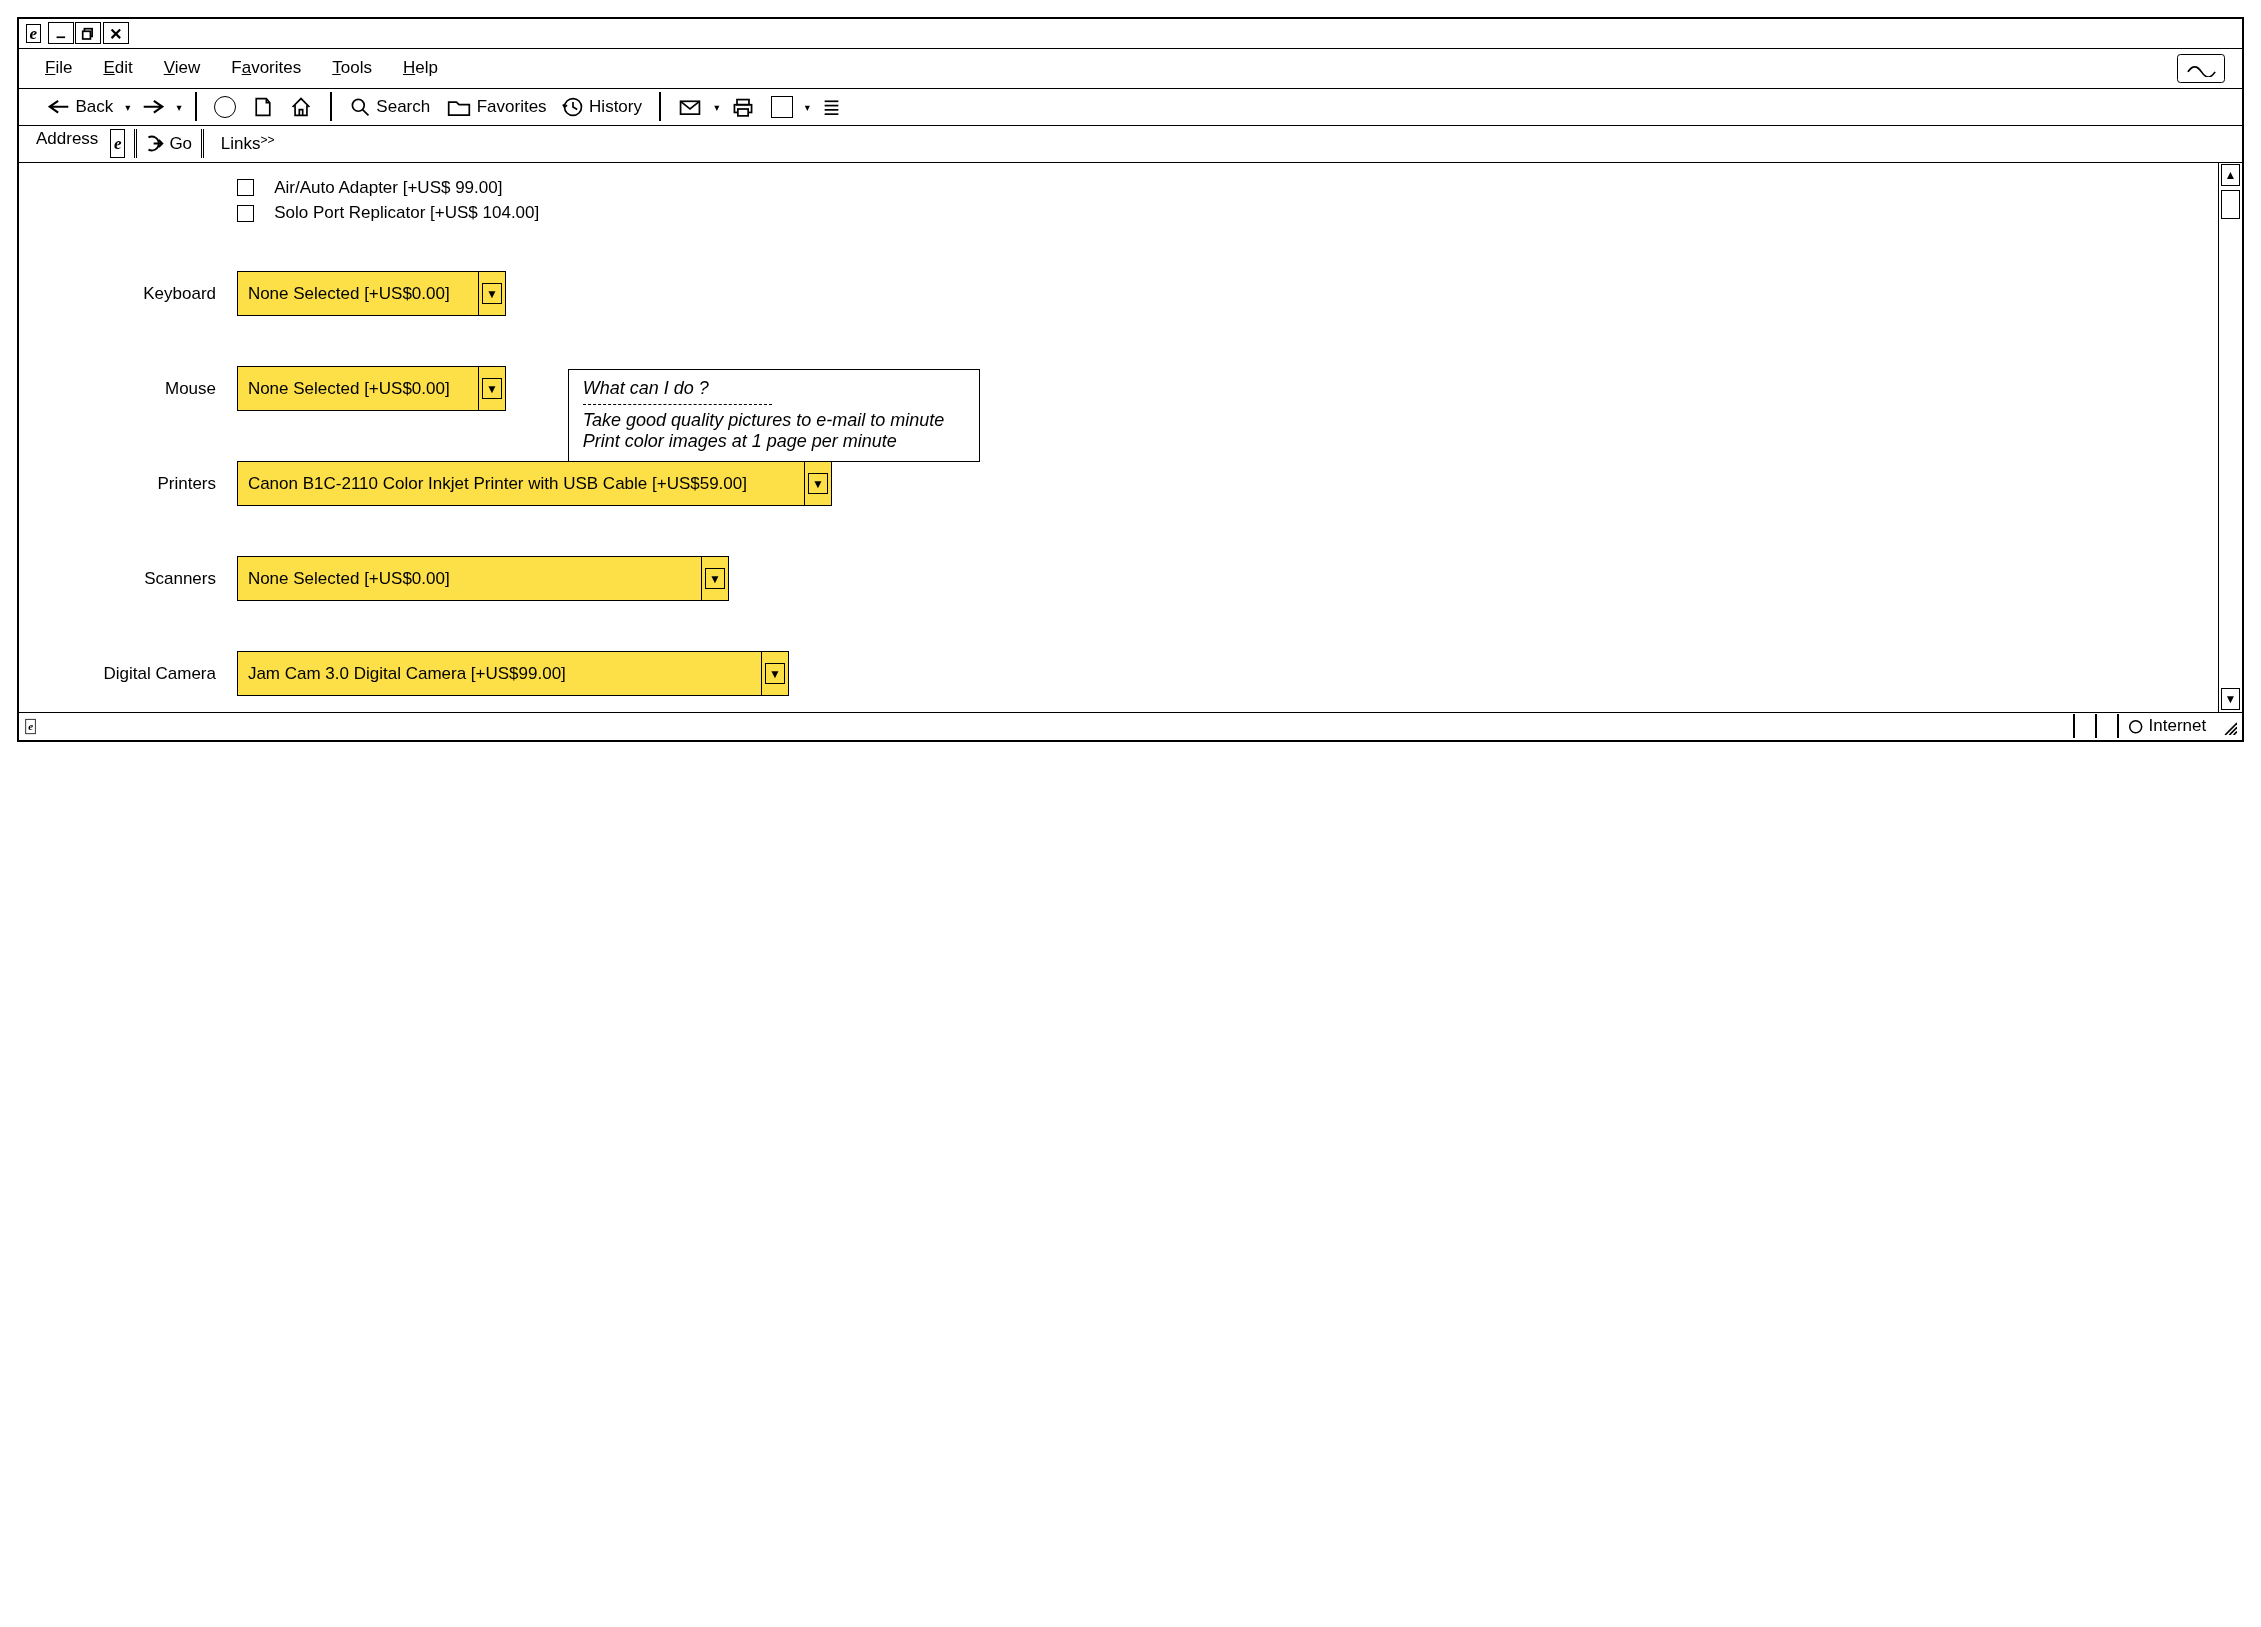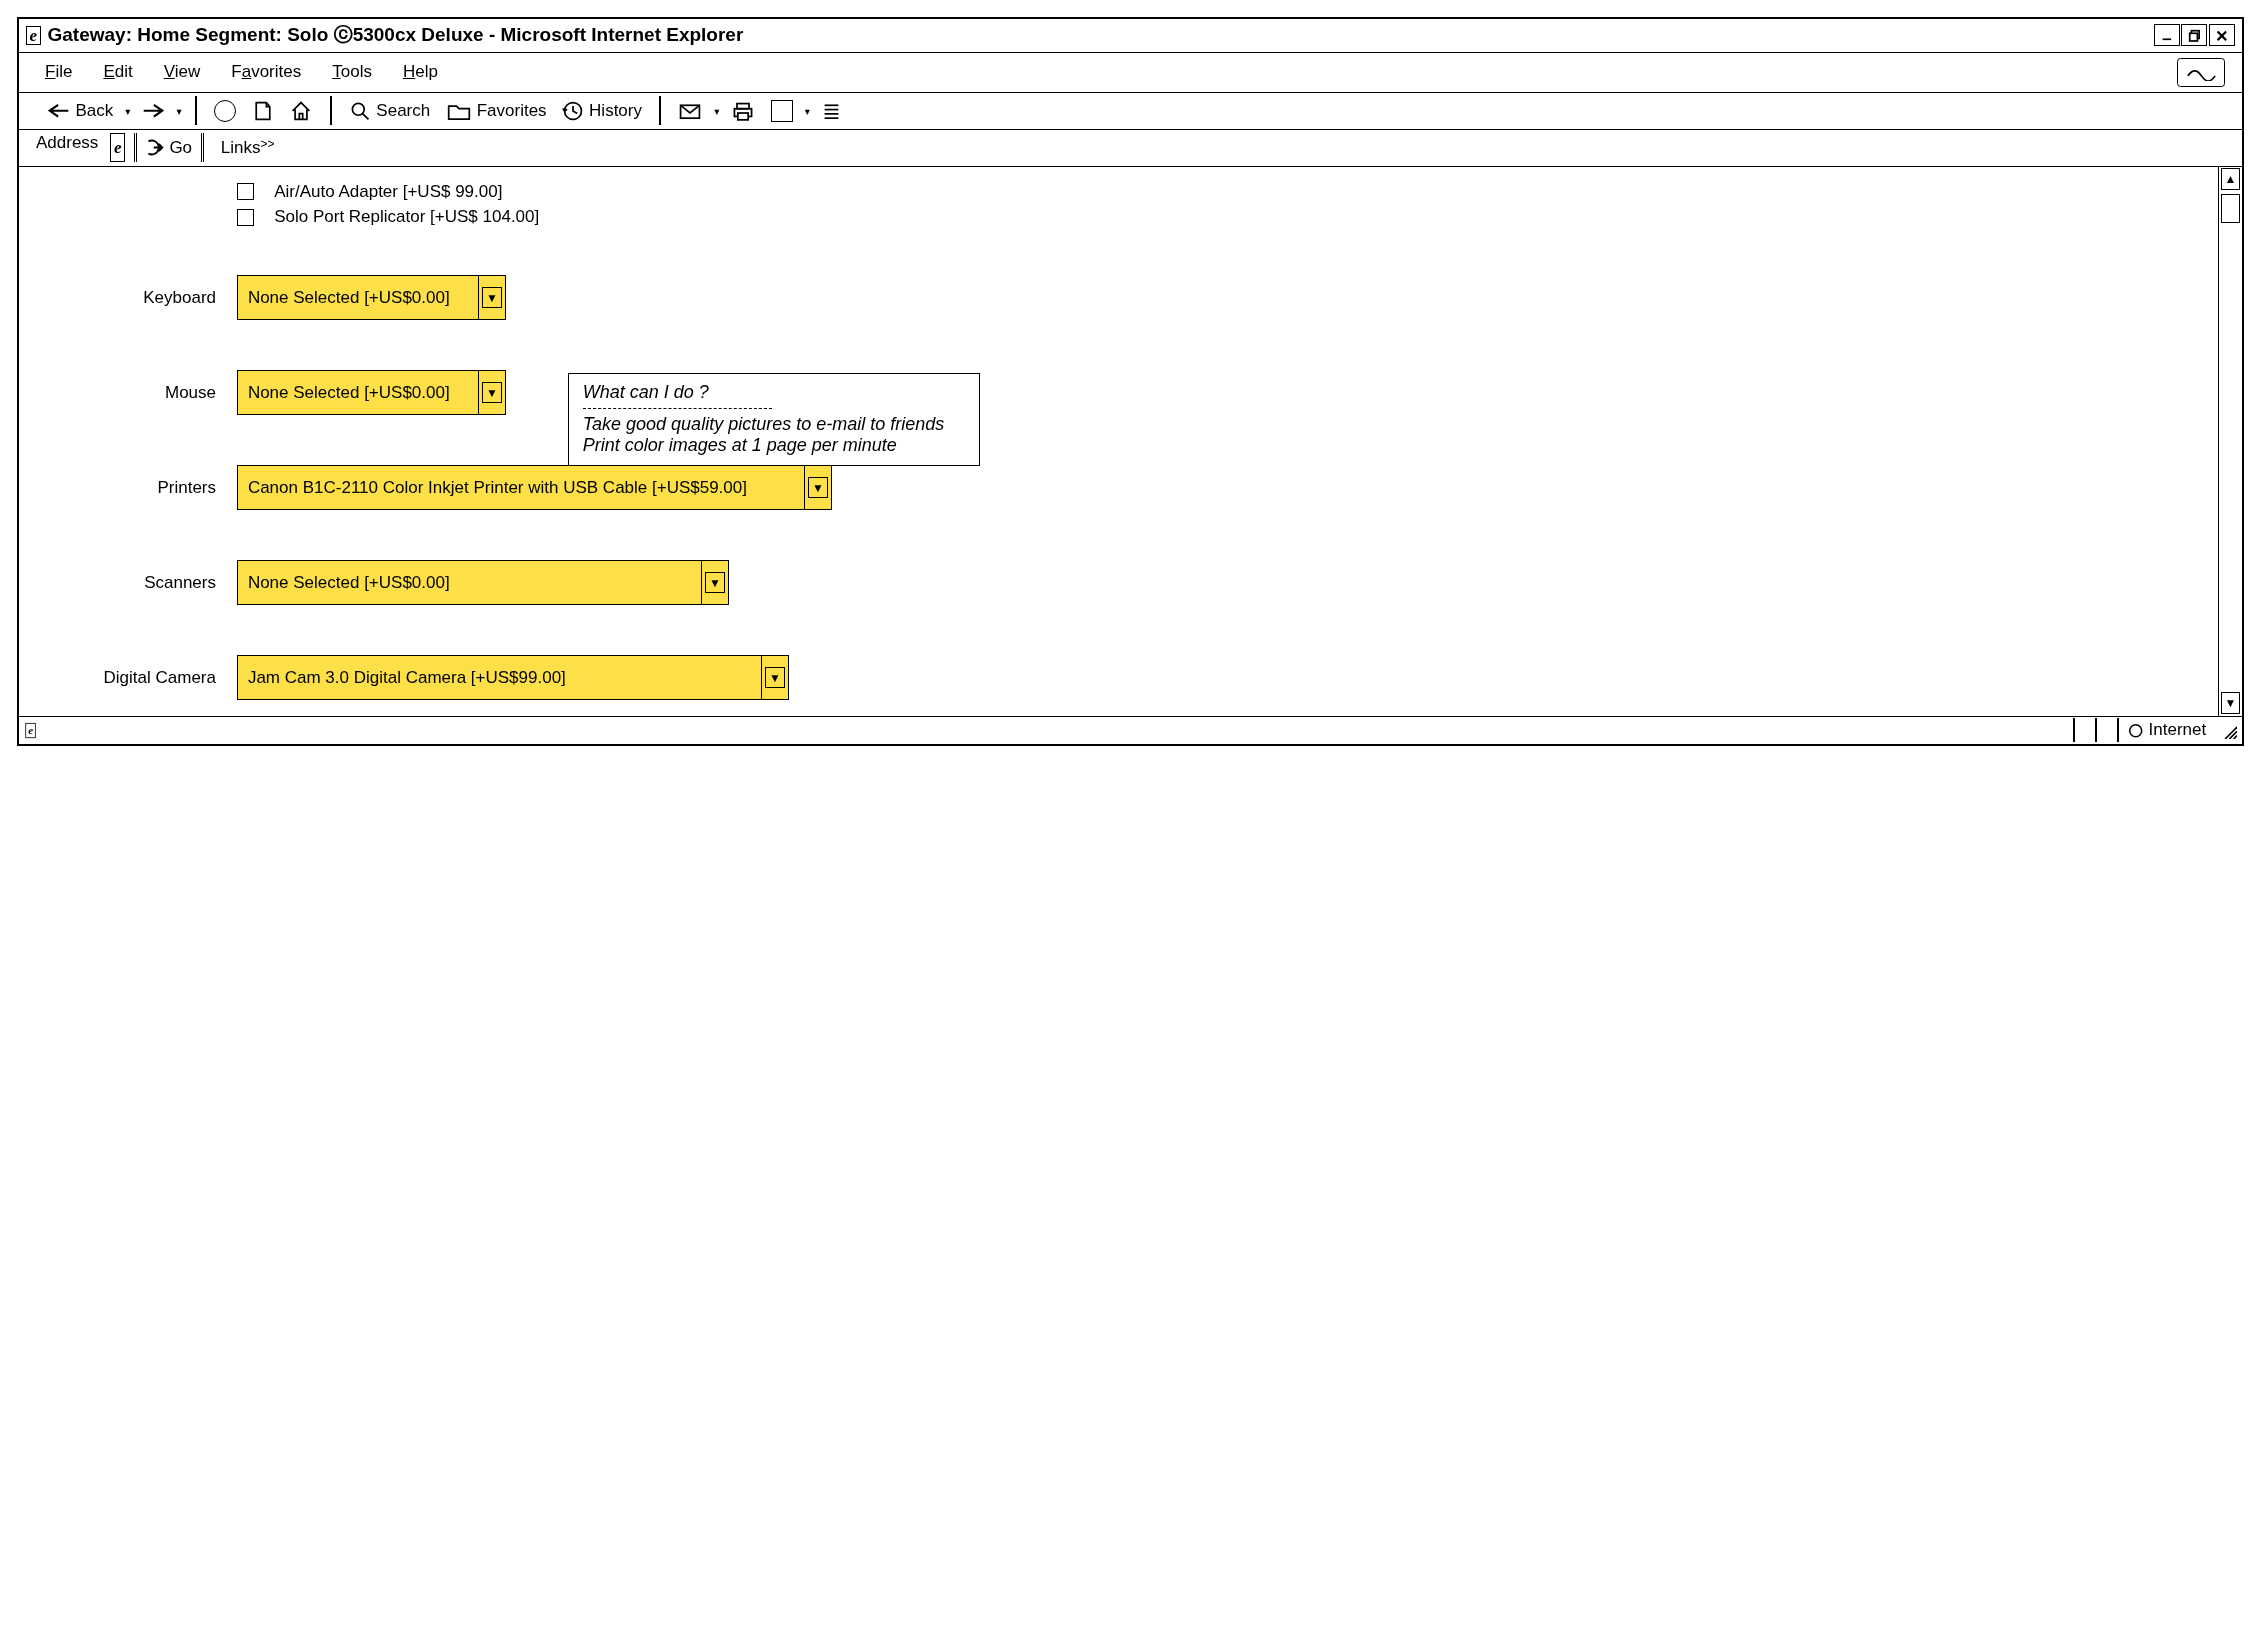--- a/index.html
+++ b/index.html
@@ -253,21 +253,20 @@
   </style>
 </head>
 <body>
 
 <div class="window">
 
   <div class="title-bar">
     <span class="app-icon-box">
         <span class="ie-e">e</span>
       </span>
-    <span class="title-text">Gateway: Home Segment: Solo ⓒ5300cx Deluxe - Microsoft Internet Explorer</span>
     <span class="win-controls">
       <span class="win-btn">
         <svg viewBox="0 0 16 16" width="13.7" height="13.7">
             <line x1="3" y1="12" x2="13" y2="12" stroke="#000" stroke-width="2"></line>
           </svg>
       </span>
       <span class="win-btn">
         <svg viewBox="0 0 16 16" width="13.7" height="13.7">
           <rect x="4" y="2" width="9" height="9" fill="none" stroke="#000" stroke-width="2"></rect>
           <rect x="2" y="5" width="9" height="9" fill="#fff" stroke="#000" stroke-width="2"></rect>
@@ -469,21 +468,21 @@
           <span class="dd-text">Jam Cam 3.0 Digital Camera [+US$99.00]</span>
           <span class="dd-arrow">
               <span class="dd-arrow-inner">▼</span>
             </span>
         </span>
       </div>
 
       <div class="tooltip">
         <div>What can I do ?</div>
         <hr>
-        <div>Take good quality pictures to e-mail to friends</div>
+        <div>Take good quality pictures to e-mail to minute</div>
         <div>Print color images at 1 page per minute</div>
       </div>
 
     </div>
 
     <div class="vscroll">
       <div class="scroll-btn">▲</div>
       <div class="scroll-thumb"></div>
       <div class="scroll-track"></div>
       <div class="scroll-btn">▼</div>

